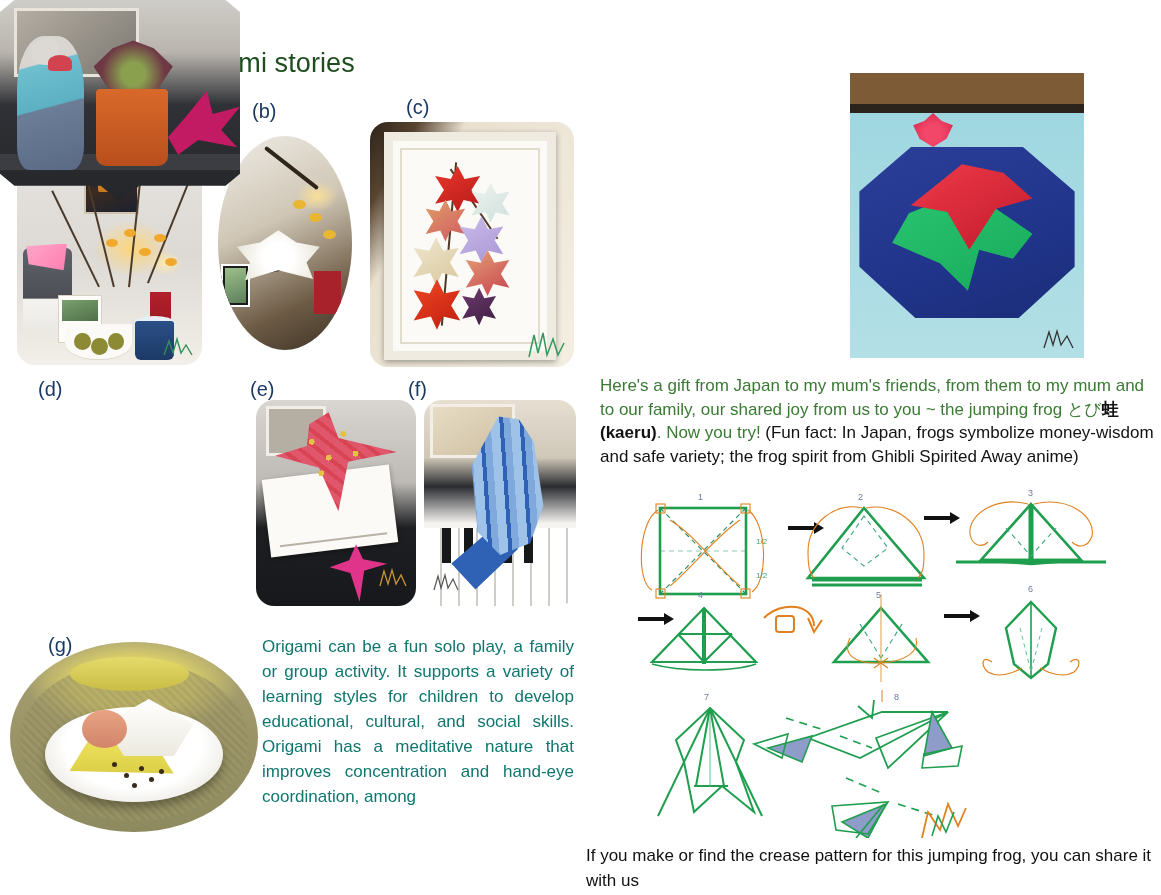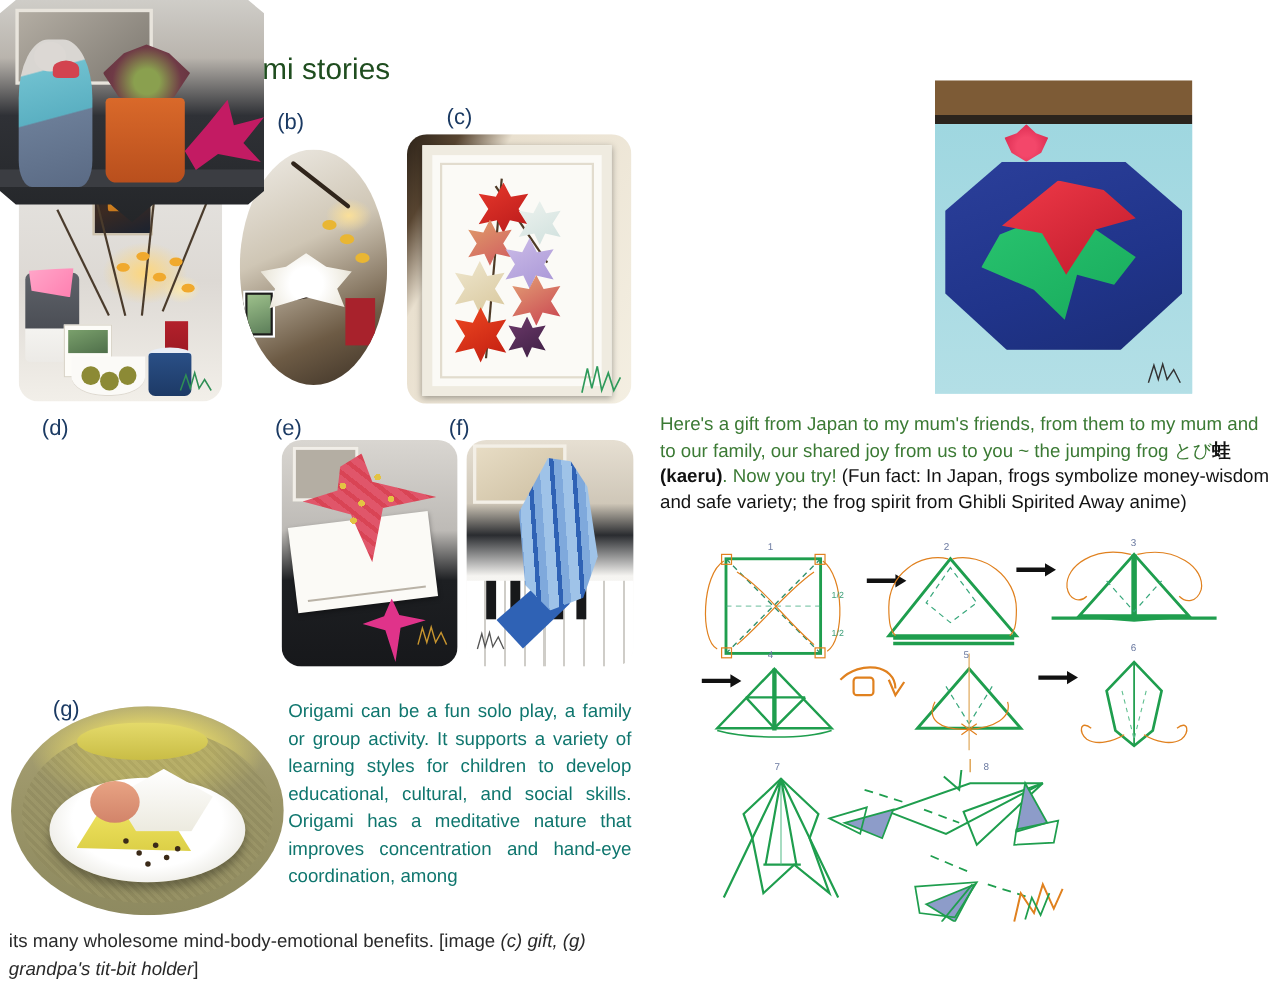--- a/index.html
+++ b/index.html
@@ -399,23 +399,20 @@
       <div class="seed" style="left:41%; top:63%;"></div>
       <div class="seed" style="left:46%; top:69%;"></div>
       <div class="seed" style="left:52%; top:65%;"></div>
       <div class="seed" style="left:56%; top:71%;"></div>
       <div class="seed" style="left:49%; top:74%;"></div>
       <div class="seed" style="left:60%; top:67%;"></div>
     </div>
   </div>
 
   <div class="left-para">Origami can be a fun solo play, a family or group activity. It supports a variety of learning styles for children to develop educational, cultural, and social skills. Origami has a meditative nature that improves concentration and hand-eye coordination, among</div>
-  <div class="left-foot">
-    <span>its many wholesome mind-body-emotional benefits. [image </span><i>(c) gift, (g) grandpa's tit-bit holder</i><span>]</span>
-  </div>
 
 
 
   <div class="photo" id="photo-frog">
     <div class="inner">
       <div class="px water"></div>
       <div class="px pad"></div>
       <div class="px lotus"></div>
       <div class="px frog-g"></div>
       <div class="px frog-r"></div>
@@ -545,14 +542,15 @@
       <path d="M196 320 L252 316 L232 348 L200 344 Z" fill="none" stroke="#1f9e4e" stroke-width="1.6"></path>
       <path d="M248 318 L220 352" fill="none" stroke="#1f9e4e" stroke-width="1.6"></path>
       <path d="M150 232 L188 244 M204 250 L236 262 M210 292 L248 308 M262 318 L300 330" stroke="#1f9e4e" stroke-width="1.6" stroke-dasharray="8 6" fill="none"></path>
       <path d="M286 352 L292 326 L304 344 L312 318 L322 340 L330 322" fill="none" stroke="#e0811f" stroke-width="1.8"></path>
       <path d="M296 350 L302 330 L310 346 L318 326" fill="none" stroke="#1f9e4e" stroke-width="1.6"></path>
       <path d="M246 204 L246 216" stroke="#e0a85a" stroke-width="1.4"></path>
     </g>
     <text x="258" y="214" fill="#6b7aa1" font-size="9" font-family="Liberation Sans, sans-serif">8</text>
   </svg>
 
+  <div class="right-foot">If you make or find the crease pattern for this jumping frog, you can share it with us</div>
 
 </div>
 
 </body></html>

